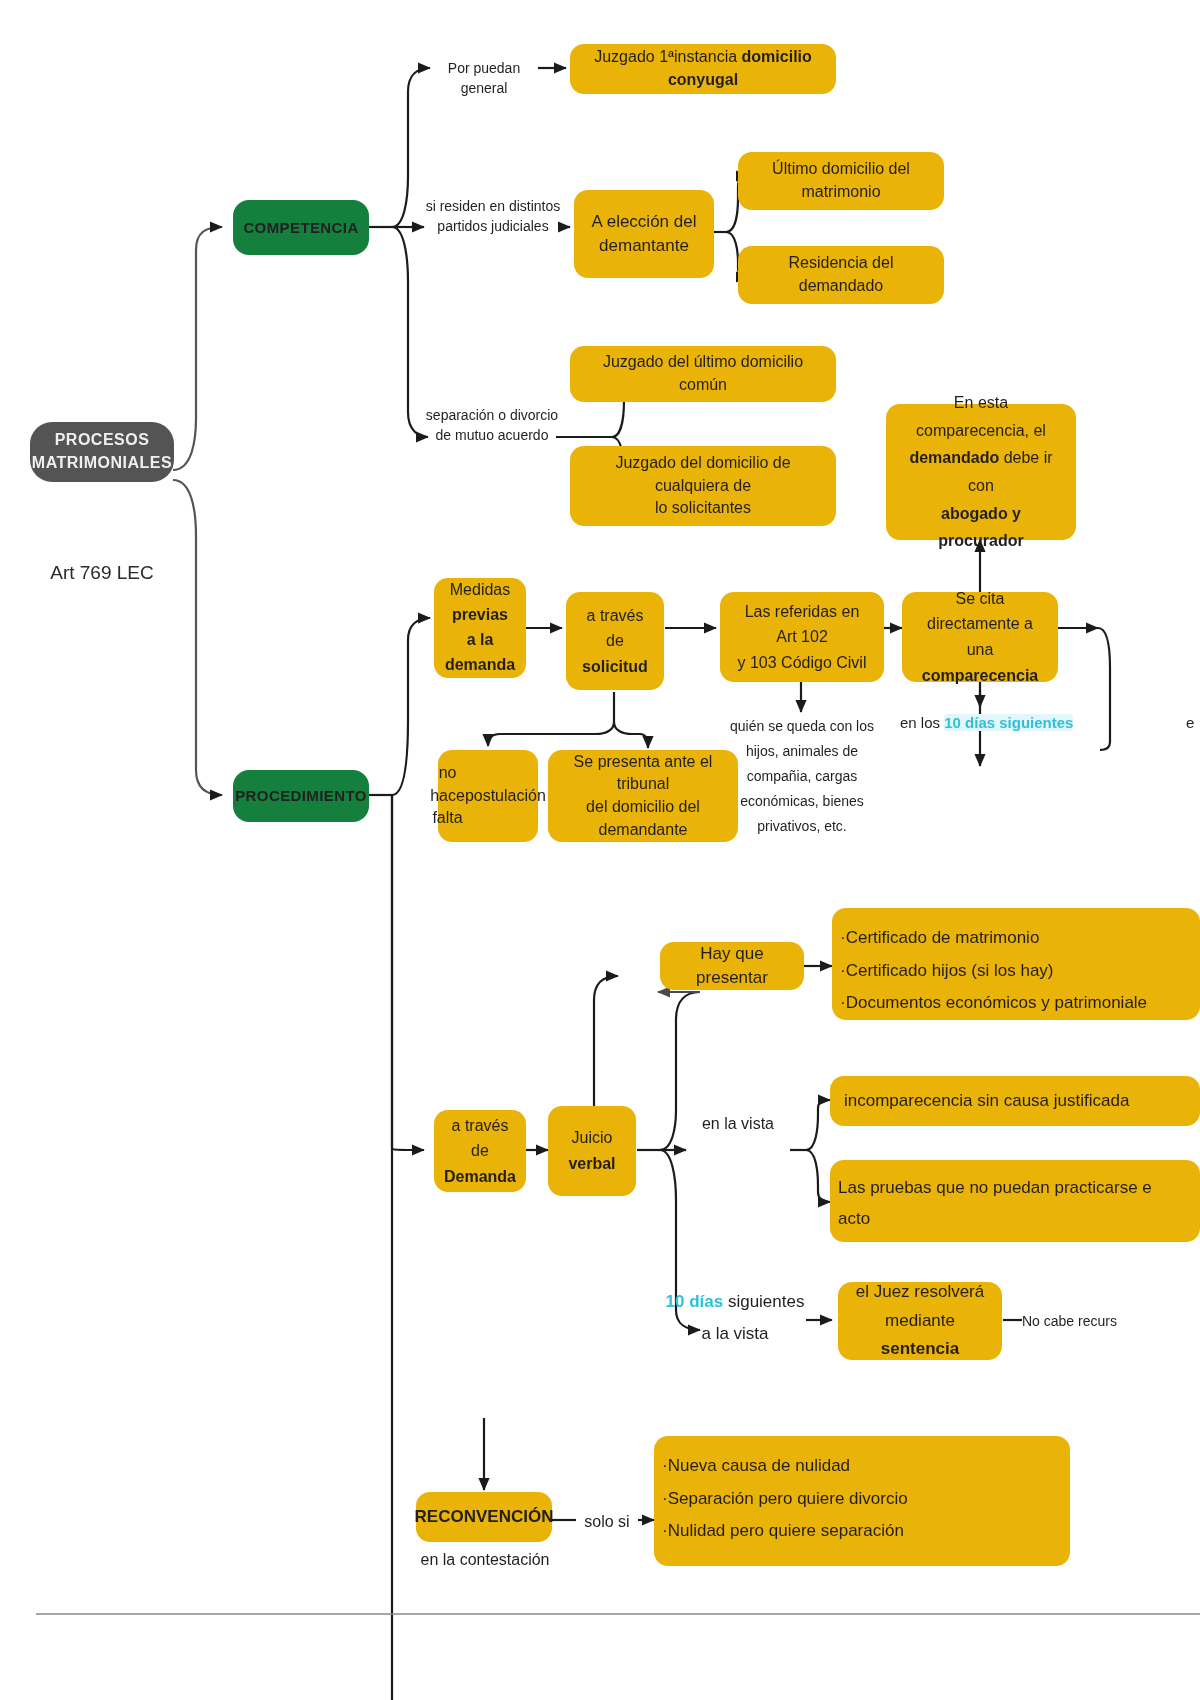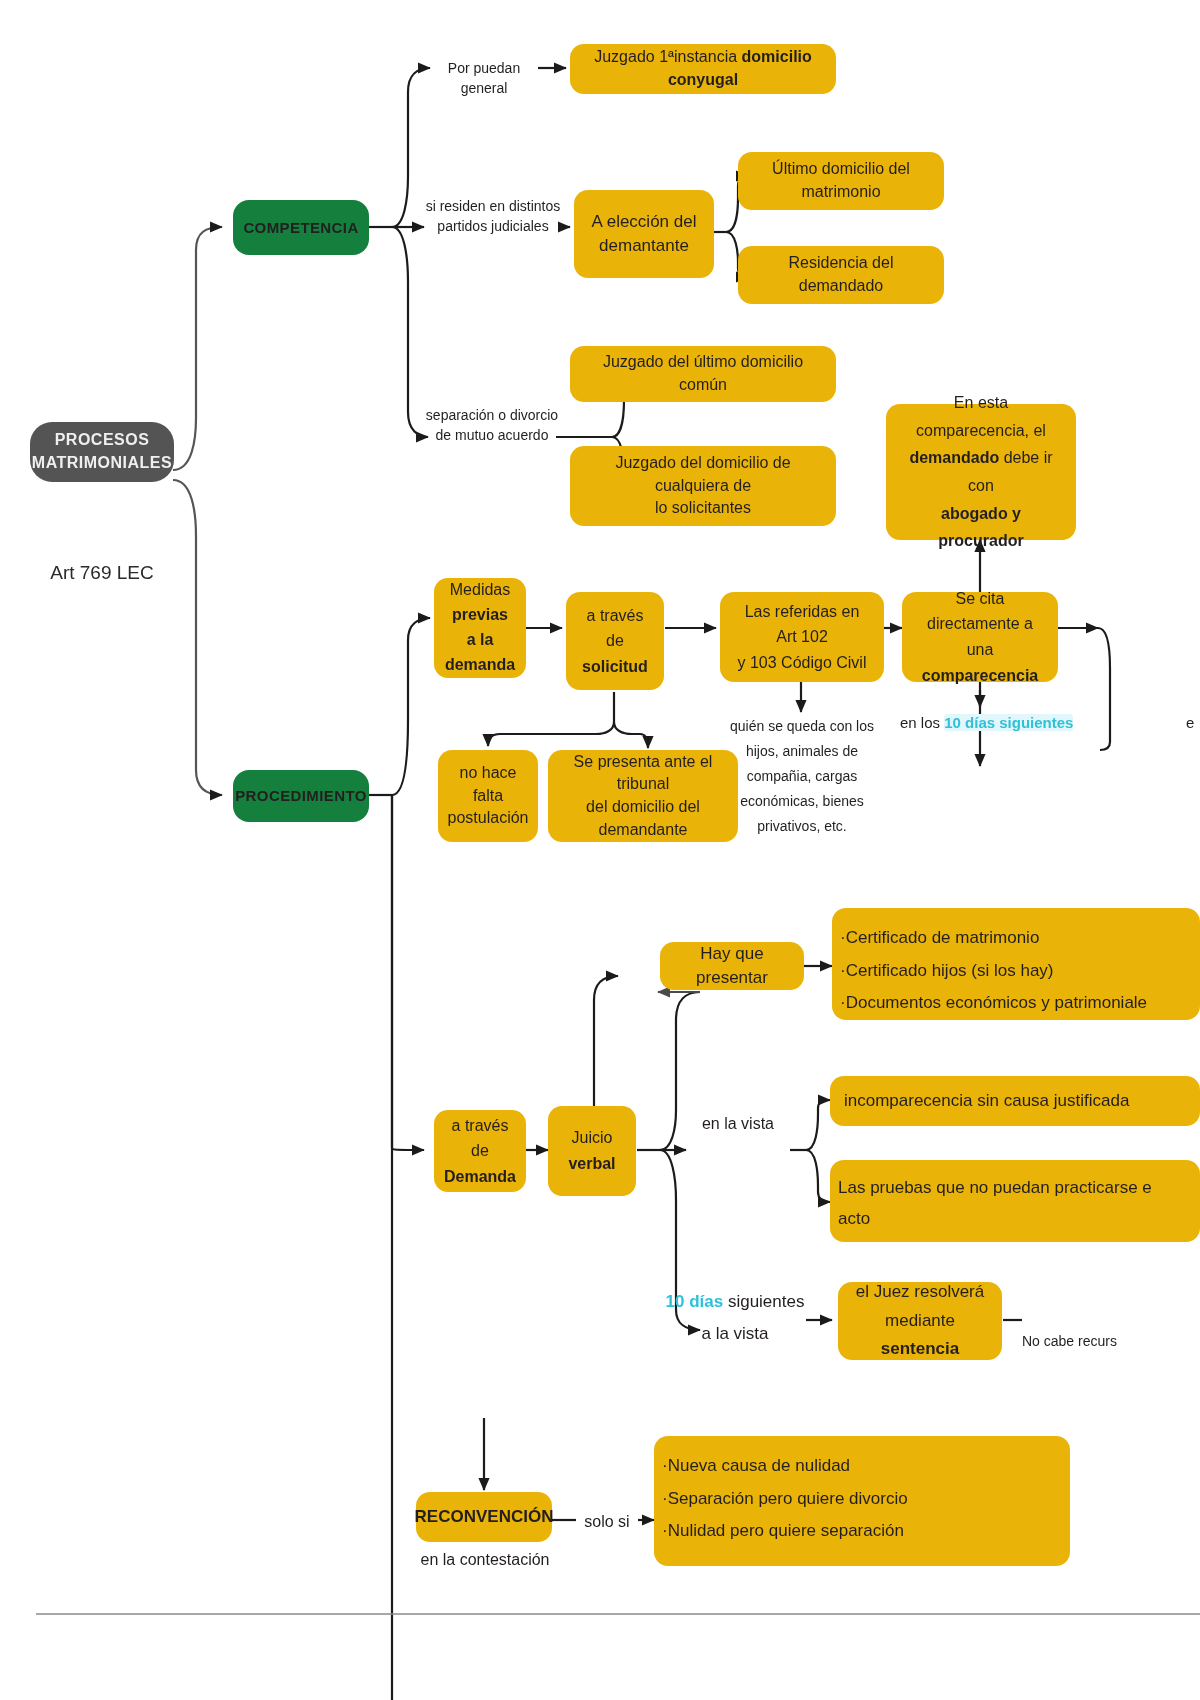--- a/index.html
+++ b/index.html
@@ -183,21 +183,21 @@
     <span>Medidas</span>
     <b>previas a la</b>
     <b>demanda</b>
   </div>
 
   <div class="node" style="left:566px; top:592px; width:98px; height:98px; font-size:16px; flex-direction:column; line-height:1.6;">
     <span>a través de</span>
     <b>solicitud</b>
   </div>
 
-  <div class="node" style="left:438px; top:750px; width:100px; height:92px; font-size:16px; flex-direction:column;">
+  <div class="node" style="left:438px; top:750px; width:100px; height:92px; font-size:16px; flex-direction:row;">
     <span>no hace falta</span>
     <span>postulación</span>
   </div>
   <div class="node" style="left:548px; top:750px; width:190px; height:92px; font-size:16px; flex-direction:column;">
     <span>Se presenta ante el tribunal</span>
     <span>del domicilio del demandante</span>
   </div>
 
   <div class="node" style="left:720px; top:592px; width:164px; height:90px; font-size:16px; flex-direction:column; line-height:1.6;">
     <span>Las referidas en Art 102</span>
@@ -265,21 +265,21 @@
   <div class="lbl fs17" style="left:664px; top:1286px; width:142px; line-height:1.9;">
     <span class="teal-plain">10 días</span><span> siguientes</span><br>
     <span>a la vista</span>
   </div>
 
   <div class="node" style="left:838px; top:1282px; width:164px; height:78px; font-size:17px; flex-direction:column; line-height:1.7;">
     <span>el Juez resolverá</span>
     <span><span>mediante </span><b>sentencia</b></span>
   </div>
 
-  <div class="lbl fs14 left" style="left:1022px; top:1311px; width:170px;margin-top:20px;">No cabe recurs</div>
+  <div class="lbl fs14 left" style="left:1022px; top:1311px; width:170px;">No cabe recurs</div>
 
   <div class="node" style="left:416px; top:1492px; width:136px; height:50px; font-size:17px;">
     <b>RECONVENCIÓN</b>
   </div>
   <div class="lbl fs16" style="left:410px; top:1548px; width:150px;">en la contestación</div>
 
   <div class="lbl fs16" style="left:574px; top:1510px; width:66px;">solo si</div>
 
   <div class="node list" style="left:654px; top:1436px; width:416px; height:130px; font-size:17px; flex-direction:column; padding:14px 6px 14px 8px; line-height:1.92;">
     <span>·Nueva causa de nulidad</span>

